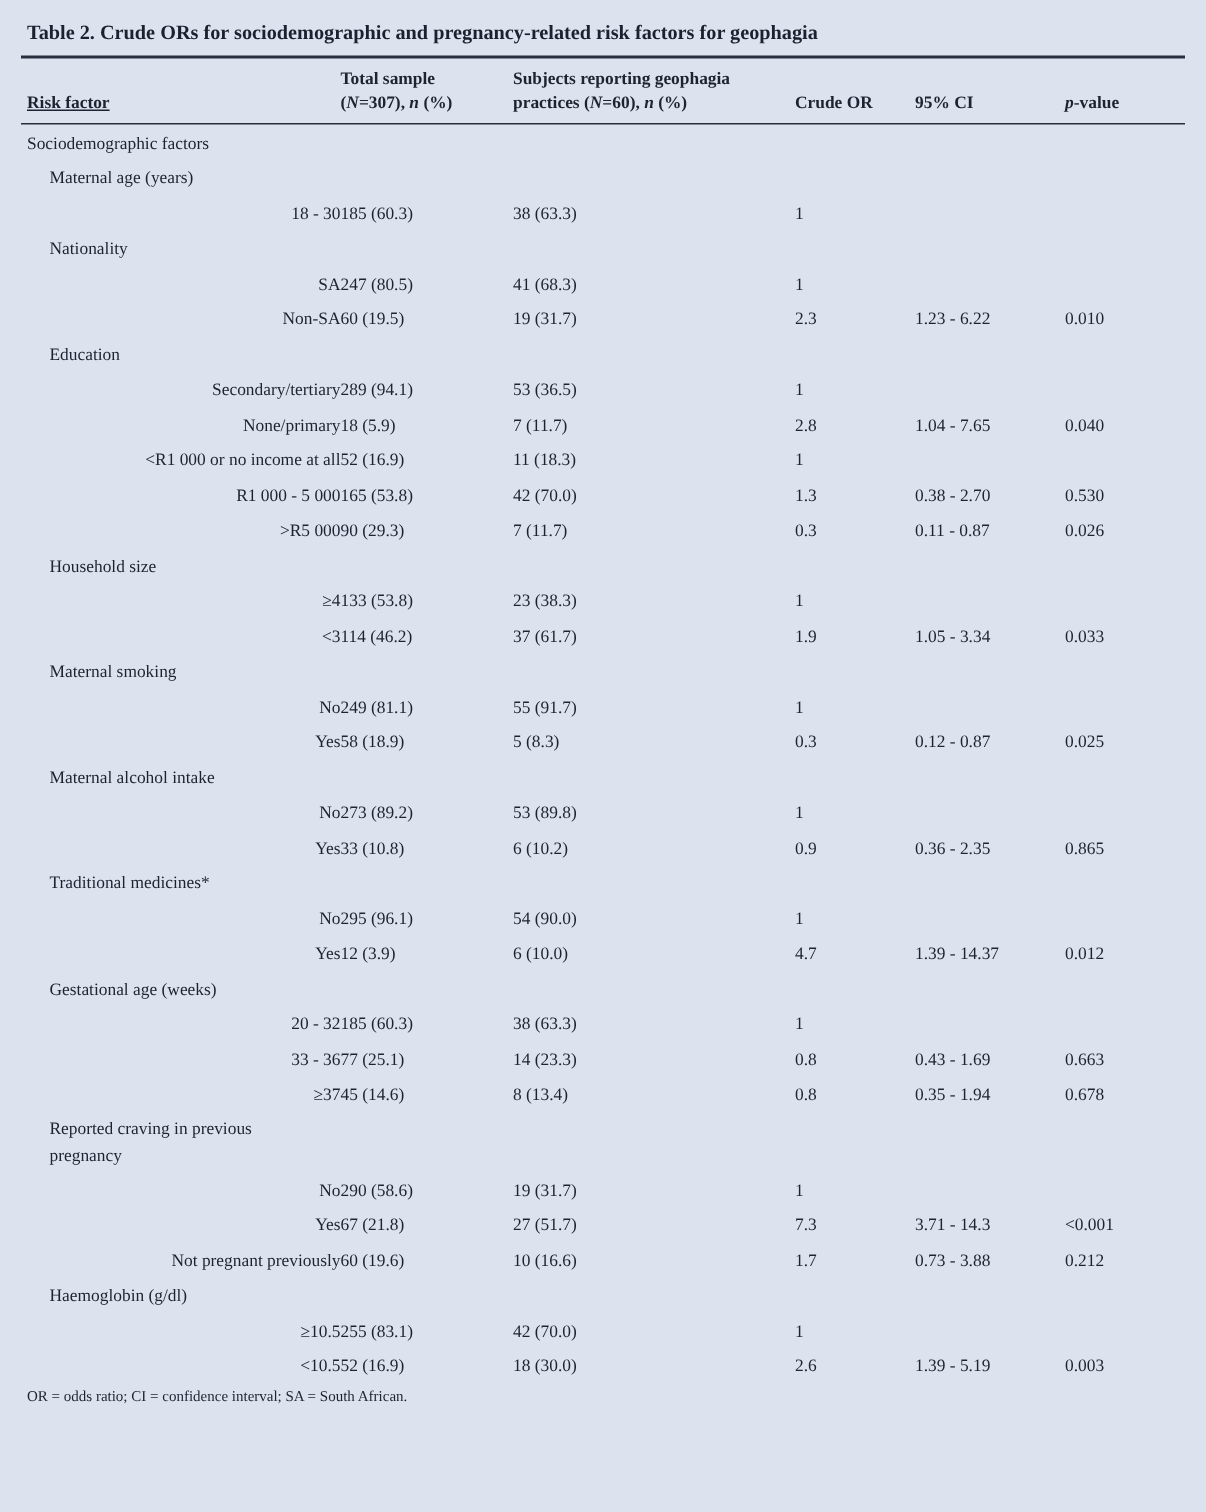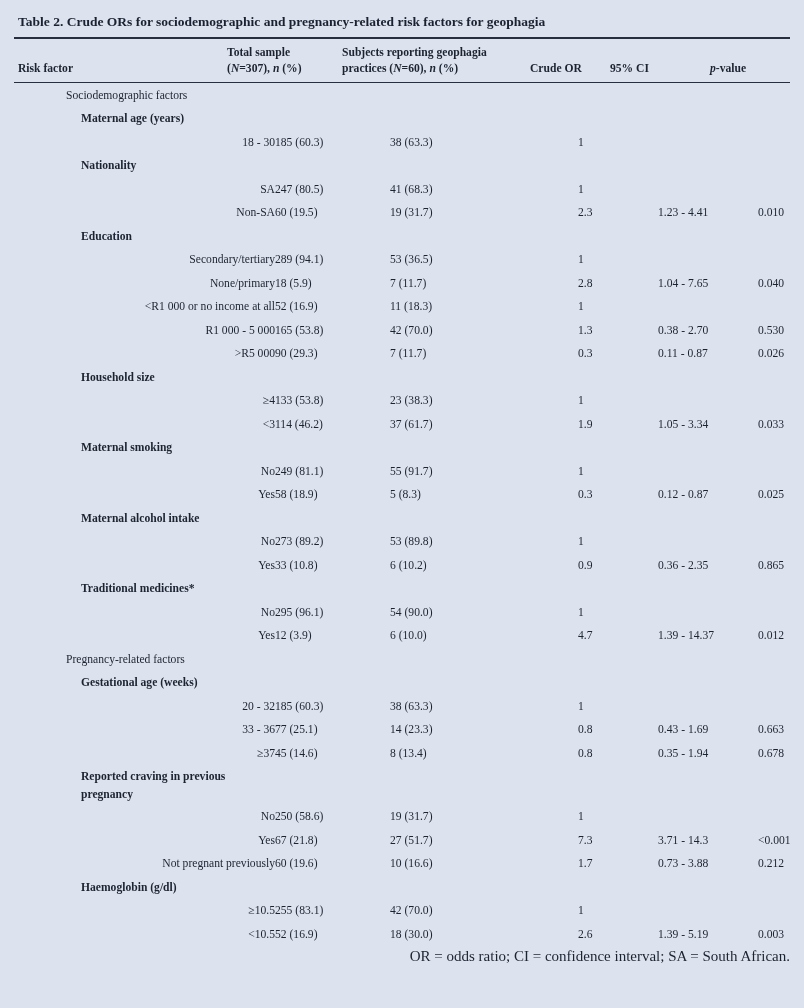--- a/index.html
+++ b/index.html
@@ -28,38 +28,37 @@
     display: grid;
     grid-template-columns: 213px 115px 188px 80px 100px 76px;
   }
   .thead {
     align-items: end;
     padding: 6px 0 6px 0;
     font-weight: bold;
     font-size: 11.6px;
     line-height: 15.5px;
   }
-  .hcell.c1 { padding-left: 4px; }
-  .tbody { padding-top: 1px; margin-left: 48px; }
+  .hcell.c1 { padding-left: 4px; text-decoration: underline; }
+  .tbody { padding-top: 1px; }
   .row {
     min-height: 23.5px;
     align-items: center;
     font-size: 11.6px;
     line-height: 14px;
   }
   .lab.section { padding-left: 4px; }
-  .lab.group   { padding-left: 19px; max-width: 181px; line-height: 18px; padding-top: 2px; padding-bottom: 2px; font-weight: bold; }
+  .lab.group   { padding-left: 19px; max-width: 181px; line-height: 18px; padding-top: 2px; padding-bottom: 2px; }
   .lab.item    { padding-left: 33px; text-align: right; }
   .cell { padding-right: 4px; }
   .footnotes {
     margin-top: 4px;
     padding-left: 4px;
-    font-size: 15px;
+    font-size: 10px;
     line-height: 10.8px;
-    text-align: right;
   }
   .it  { font-style: italic; }
 </style>
 </head>
 <body>
 
 <div class="sheet">
   <div class="title">Table 2. Crude ORs for sociodemographic and pregnancy-related risk factors for geophagia</div>
   <div class="rule-thick"></div>
   <div class="thead grid" id="thead">
@@ -109,21 +108,21 @@
         <div class="cell">41 (68.3)</div>
         <div class="cell">1</div>
         <div class="cell"></div>
         <div class="cell"></div>
       </div>
       <div class="row grid item">
         <div class="lab item">Non-SA</div>
         <div class="cell">60 (19.5)</div>
         <div class="cell">19 (31.7)</div>
         <div class="cell">2.3</div>
-        <div class="cell">1.23 - 4.41</div>
+        <div class="cell">1.23 - 6.22</div>
         <div class="cell">0.010</div>
       </div>
       <div class="row grid group">
         <div class="lab group">Education</div>
       </div>
       <div class="row grid item">
         <div class="lab item">Secondary/tertiary</div>
         <div class="cell">289 (94.1)</div>
         <div class="cell">53 (36.5)</div>
         <div class="cell">1</div>
@@ -231,23 +230,20 @@
         <div class="cell"></div>
       </div>
       <div class="row grid item">
         <div class="lab item">Yes</div>
         <div class="cell">12 (3.9)</div>
         <div class="cell">6 (10.0)</div>
         <div class="cell">4.7</div>
         <div class="cell">1.39 - 14.37</div>
         <div class="cell">0.012</div>
       </div>
-      <div class="row grid section">
-        <div class="lab section">Pregnancy-related factors</div>
-      </div>
       <div class="row grid group">
         <div class="lab group">Gestational age (weeks)</div>
       </div>
       <div class="row grid item">
         <div class="lab item">20 - 32</div>
         <div class="cell">185 (60.3)</div>
         <div class="cell">38 (63.3)</div>
         <div class="cell">1</div>
         <div class="cell"></div>
         <div class="cell"></div>
@@ -266,21 +262,21 @@
         <div class="cell">8 (13.4)</div>
         <div class="cell">0.8</div>
         <div class="cell">0.35 - 1.94</div>
         <div class="cell">0.678</div>
       </div>
       <div class="row grid group">
         <div class="lab group">Reported craving in previous pregnancy</div>
       </div>
       <div class="row grid item">
         <div class="lab item">No</div>
-        <div class="cell">250 (58.6)</div>
+        <div class="cell">290 (58.6)</div>
         <div class="cell">19 (31.7)</div>
         <div class="cell">1</div>
         <div class="cell"></div>
         <div class="cell"></div>
       </div>
       <div class="row grid item">
         <div class="lab item">Yes</div>
         <div class="cell">67 (21.8)</div>
         <div class="cell">27 (51.7)</div>
         <div class="cell">7.3</div>

